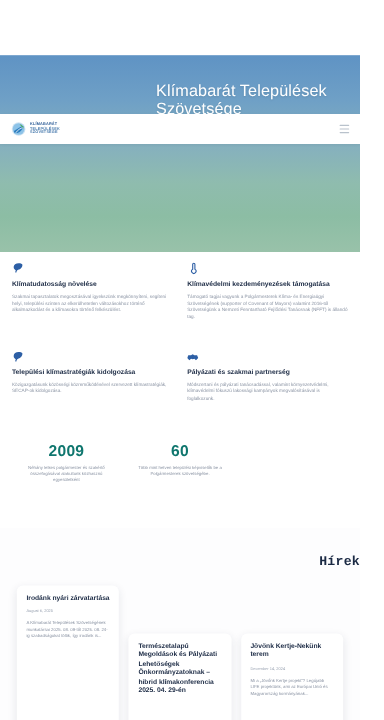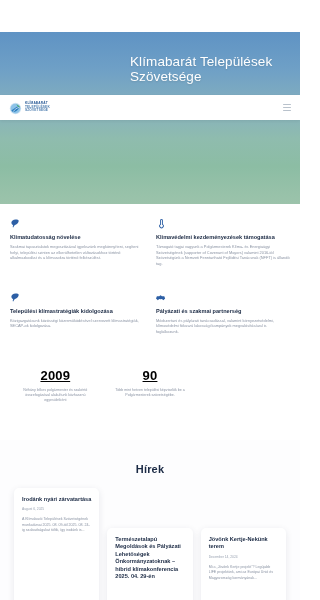--- a/index.html
+++ b/index.html
@@ -12,21 +12,21 @@
   #page { position: relative; width: 300px; height: 600px; background:#fff; }
 
   
   .chrome-top {
     position:absolute; top:0; left:0; width:300px; height:30px;
     background:#ffffff;
   }
 
   
   .hero {
-    position:absolute; top:32px; left:0; width:300px; height:172px;
+    position:absolute; top:46px; left:0; width:300px; height:172px;
     background: linear-gradient(180deg,
        #5f93c4 0%,
        #6fa0c6 22%,
        #86b1bd 45%,
        #8fbcae 62%,
        #8cbda4 78%,
        #9cc3ab 100%);
     overflow:hidden;
   }
   .hero-inner {
@@ -83,36 +83,35 @@
   }
 
   
   .stats {
     position:absolute; top:360px; left:0; width:300px; height:55px;
     background:#ffffff; display:grid; grid-template-columns:1fr 1fr 1fr;
     padding:8px 8px 0 8px;
   }
   .stat { text-align:center; padding:0 6px; }
   .stat-num {
-    font-size:13px; font-weight:700; color:#000000; line-height:16px;
+    font-size:13px; font-weight:700; color:#0f766e; line-height:16px;
     letter-spacing:.2px;
-    text-decoration:underline;
   }
   .stat-cap {
     margin-top:4px; font-size:3.6px; line-height:5px; color:#8a93a3;
   }
 
   
   .news {
     position:absolute; top:440px; left:0; width:300px; height:160px;
     background:#fdfdfe;
   }
   .news-title {
-    text-align:center; font-size:11px; font-weight:700; color:#1b2a44;
-    padding-top:23px; letter-spacing:.2px;
+    text-align:right; font-size:11px; font-weight:700; color:#1b2a44;
+    padding-top:23px; letter-spacing:.2px;font-family:Liberation Mono, monospace;
   }
   .news-grid {
     position:absolute; top:488px; left:0; width:300px;
     display:flex; gap:8px; padding:0 14px;
   }
   .ncard {
     background:#ffffff; border-radius:5px;
     box-shadow:0 2px 7px rgba(25,40,70,.10);
     padding:8px 8px 10px 8px; width:88px; min-height:112px;
   }
@@ -205,21 +204,21 @@
     </div>
 
   </div>
 
   <div class="stats">
     <div class="stat">
       <div class="stat-num">2009</div>
       <div class="stat-cap">Néhány lelkes polgármester és szakértő összefogásával alakultunk közhasznú egyesületként</div>
     </div>
     <div class="stat">
-      <div class="stat-num">90</div>
+      <div class="stat-num">60</div>
       <div class="stat-cap">Több mint hetven települési képviselők be a Polgármesterek szövetségébe.</div>
     </div>
   </div>
 
   <div class="news">
     <div class="news-title">Hírek</div>
   </div>
 
   <div class="news-grid">
     <div class="ncard c1">

